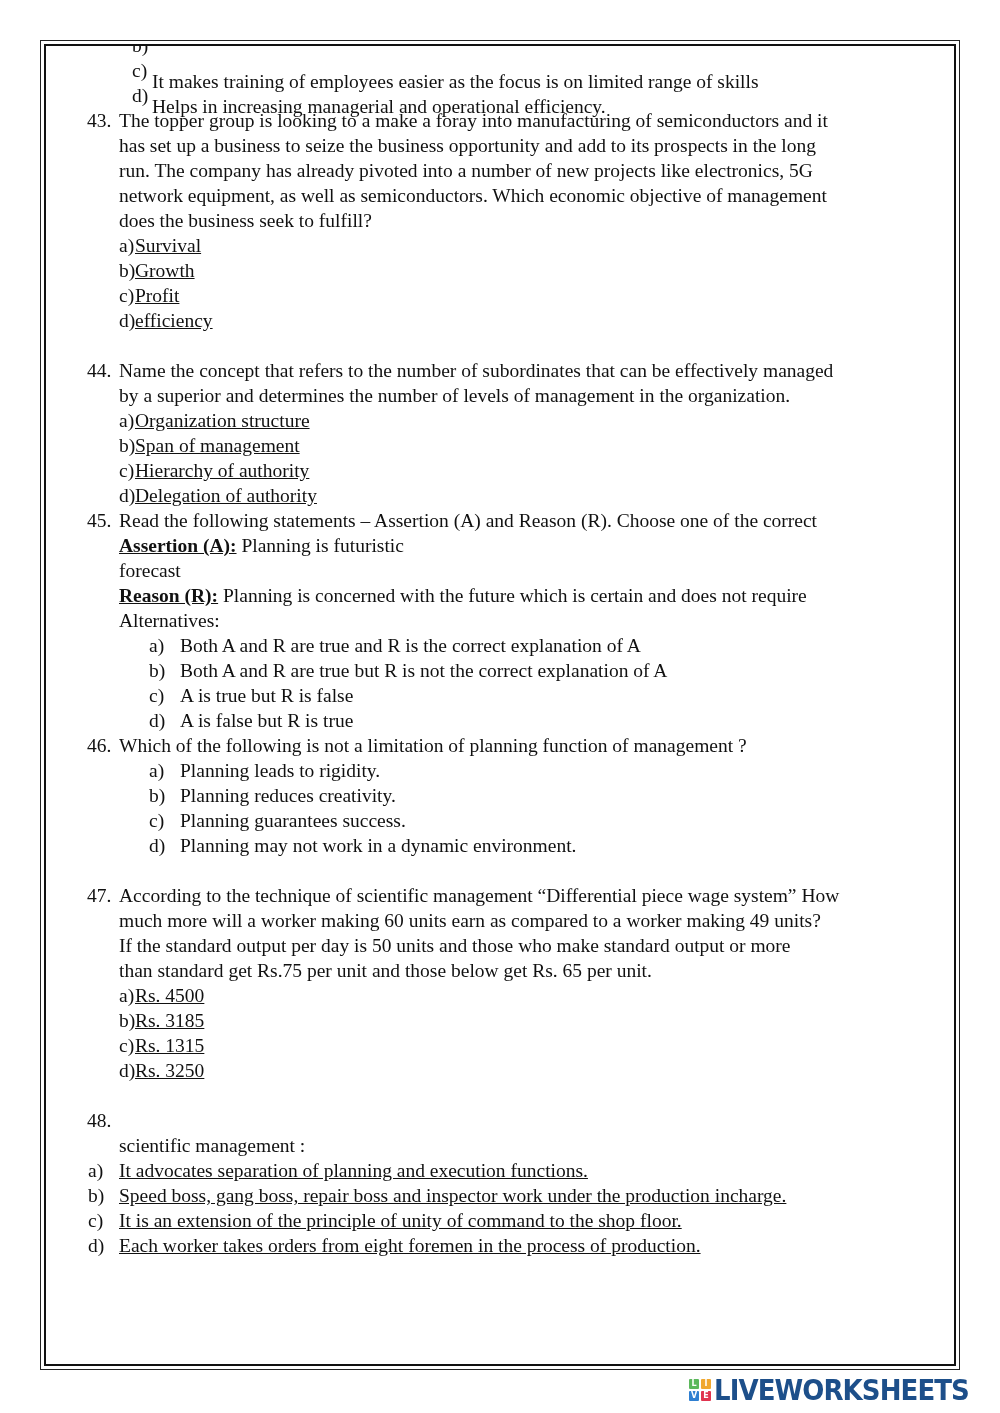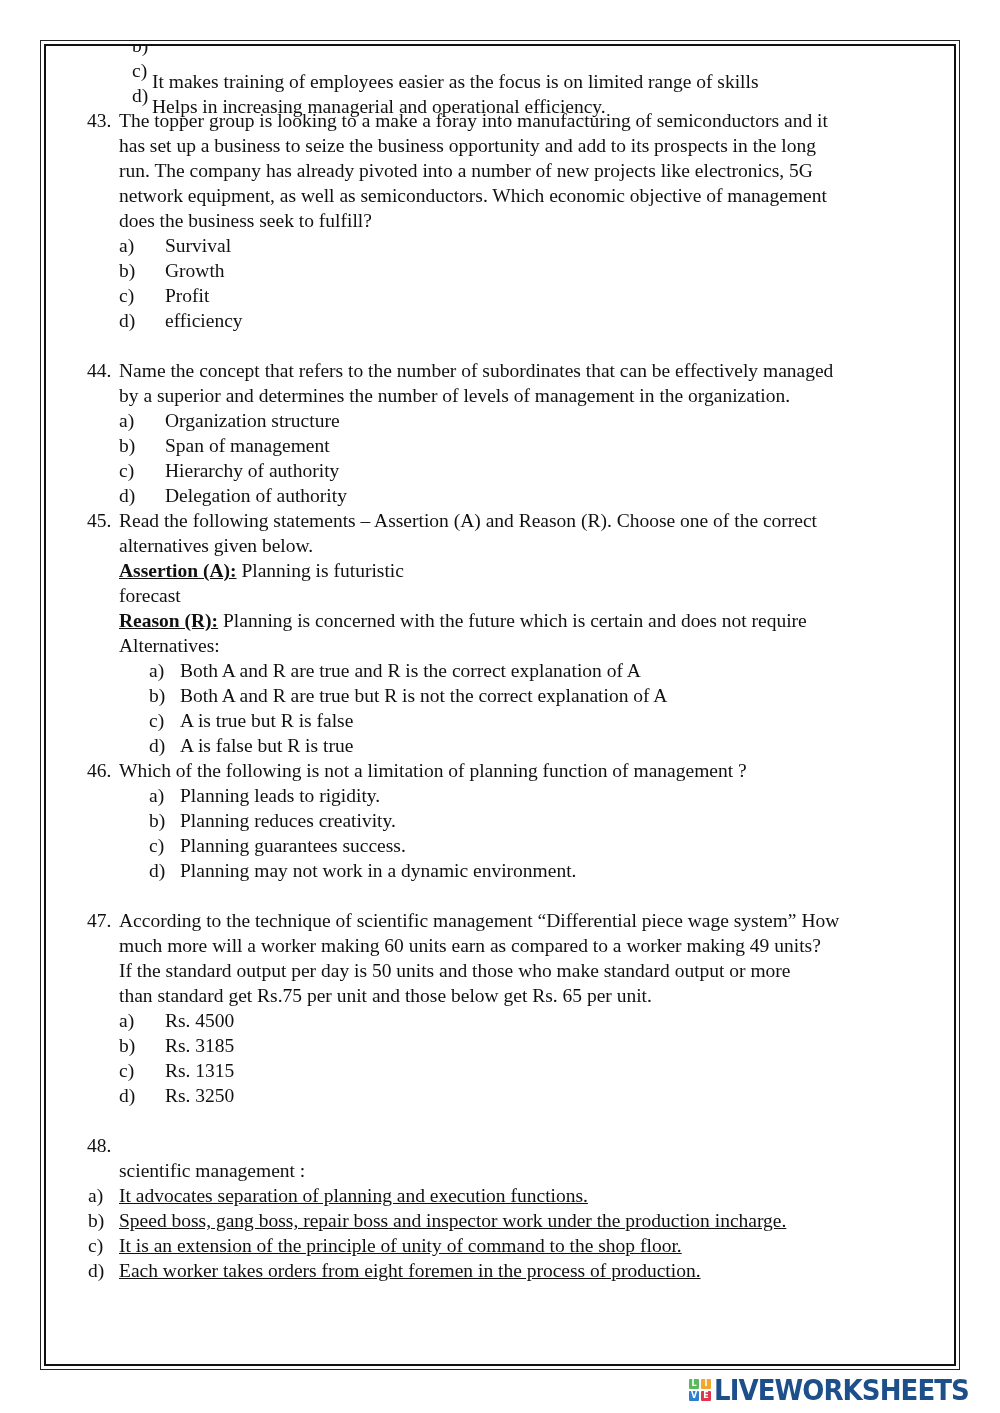--- a/index.html
+++ b/index.html
@@ -56,21 +56,21 @@
       left: 73px;
     }
     .opt-label {
       position: absolute;
     }
     .opt-text {
       position: absolute;
     }
     
     .lvl1 .opt-label { left: 73px; }
-    .lvl1 .opt-text  { left: 119px; }
+    .lvl1 .opt-text  { left: 89px; text-decoration: underline; }
     .lvl2 .opt-label { left: 103px; }
     .lvl2 .opt-text  { left: 134px; }
     .lvl0 .opt-label { left: 42px; }
     .lvl0 .opt-text  { left: 73px; text-decoration: underline; }
     .top-opt .opt-label { left: 86px; }
     .top-opt .opt-text  { left: 106px; margin-top: 36px; }
     .blank { height: 25px; }
     b { font-weight: bold; text-decoration: underline; }
     .bold-label { font-weight: normal; }
 
@@ -190,23 +190,20 @@
             <span class="opt-text">Delegation of authority</span>
           </div>
       </div>
 
       <div>
         <div class="line">
           <span class="q-num">45.</span>
           <span class="q-text">Read the following statements – Assertion (A) and Reason (R). Choose one of the correct</span>
         </div>
         <div class="line">
-            <span class="q-text">alternatives given below.</span>
-          </div>
-        <div class="line">
           <span class="q-text"><b>Assertion (A):</b><span> Planning is futuristic</span></span>
         </div>
         <div class="line">
             <span class="q-text">forecast</span>
           </div>
         <div class="line">
           <span class="q-text"><b>Reason (R):</b><span> Planning is concerned with the future which is certain and does not require</span></span>
         </div>
         <div class="line">
             <span class="q-text bold-label">Alternatives:</span>

